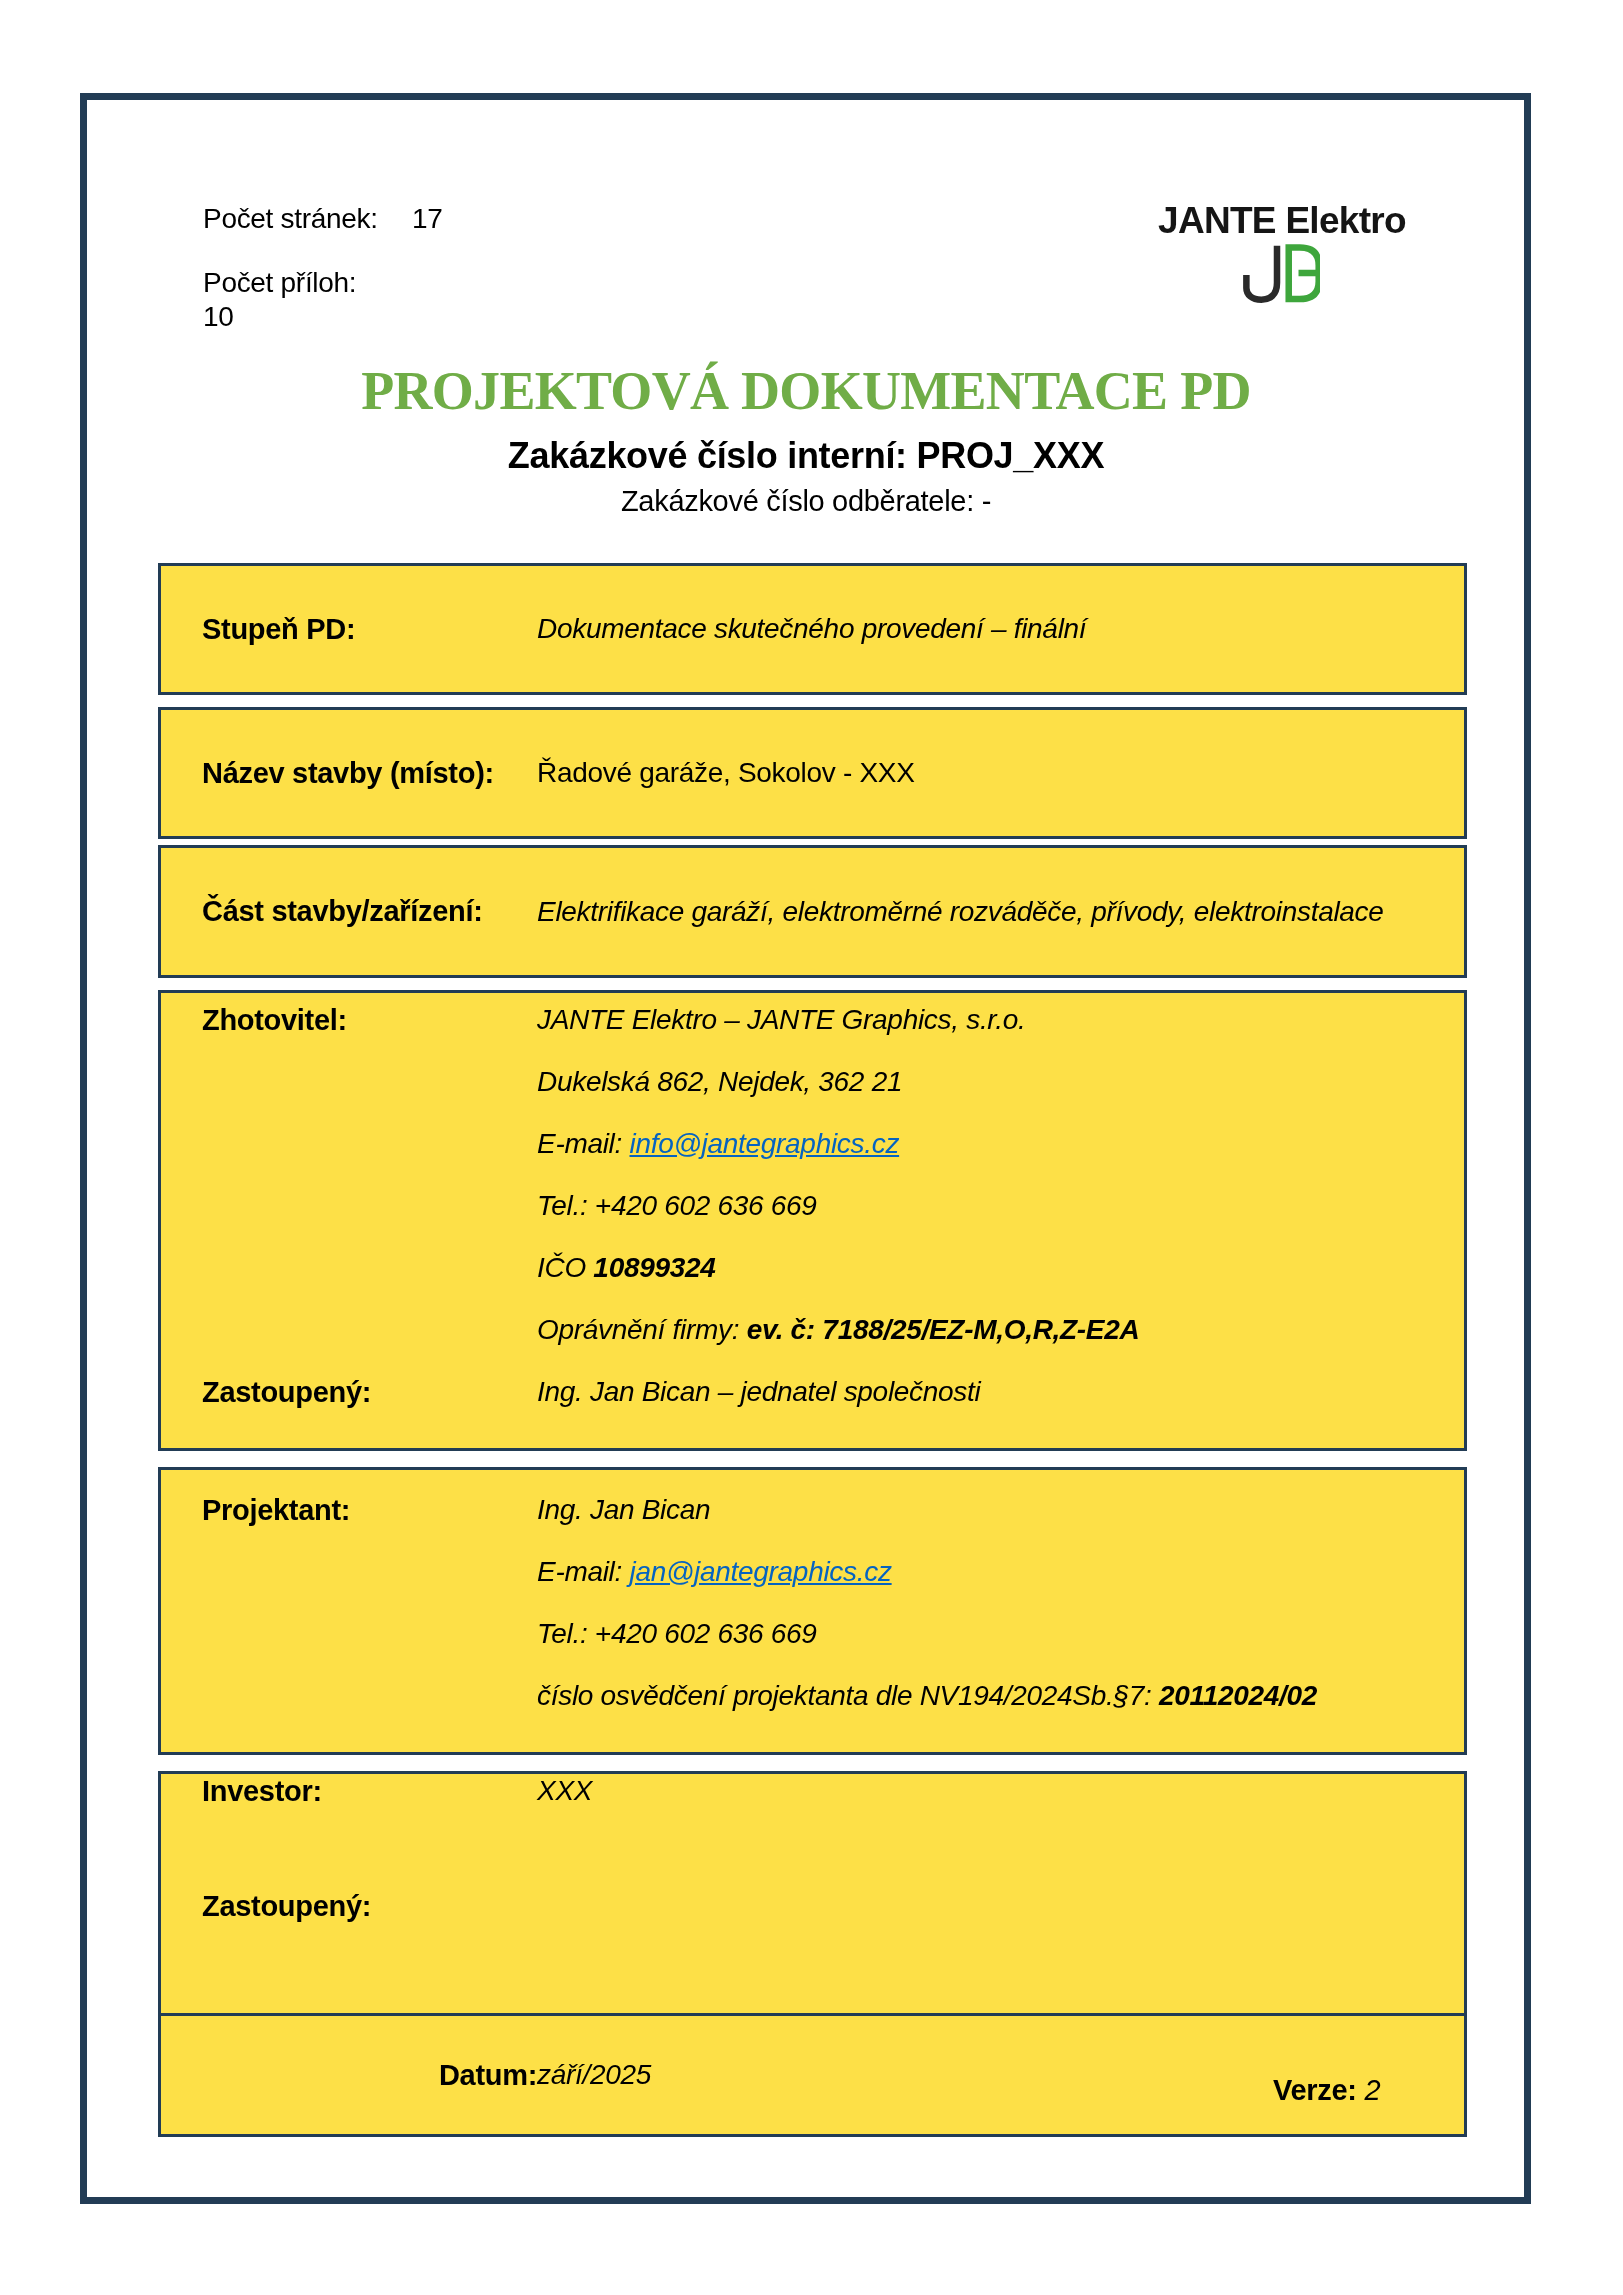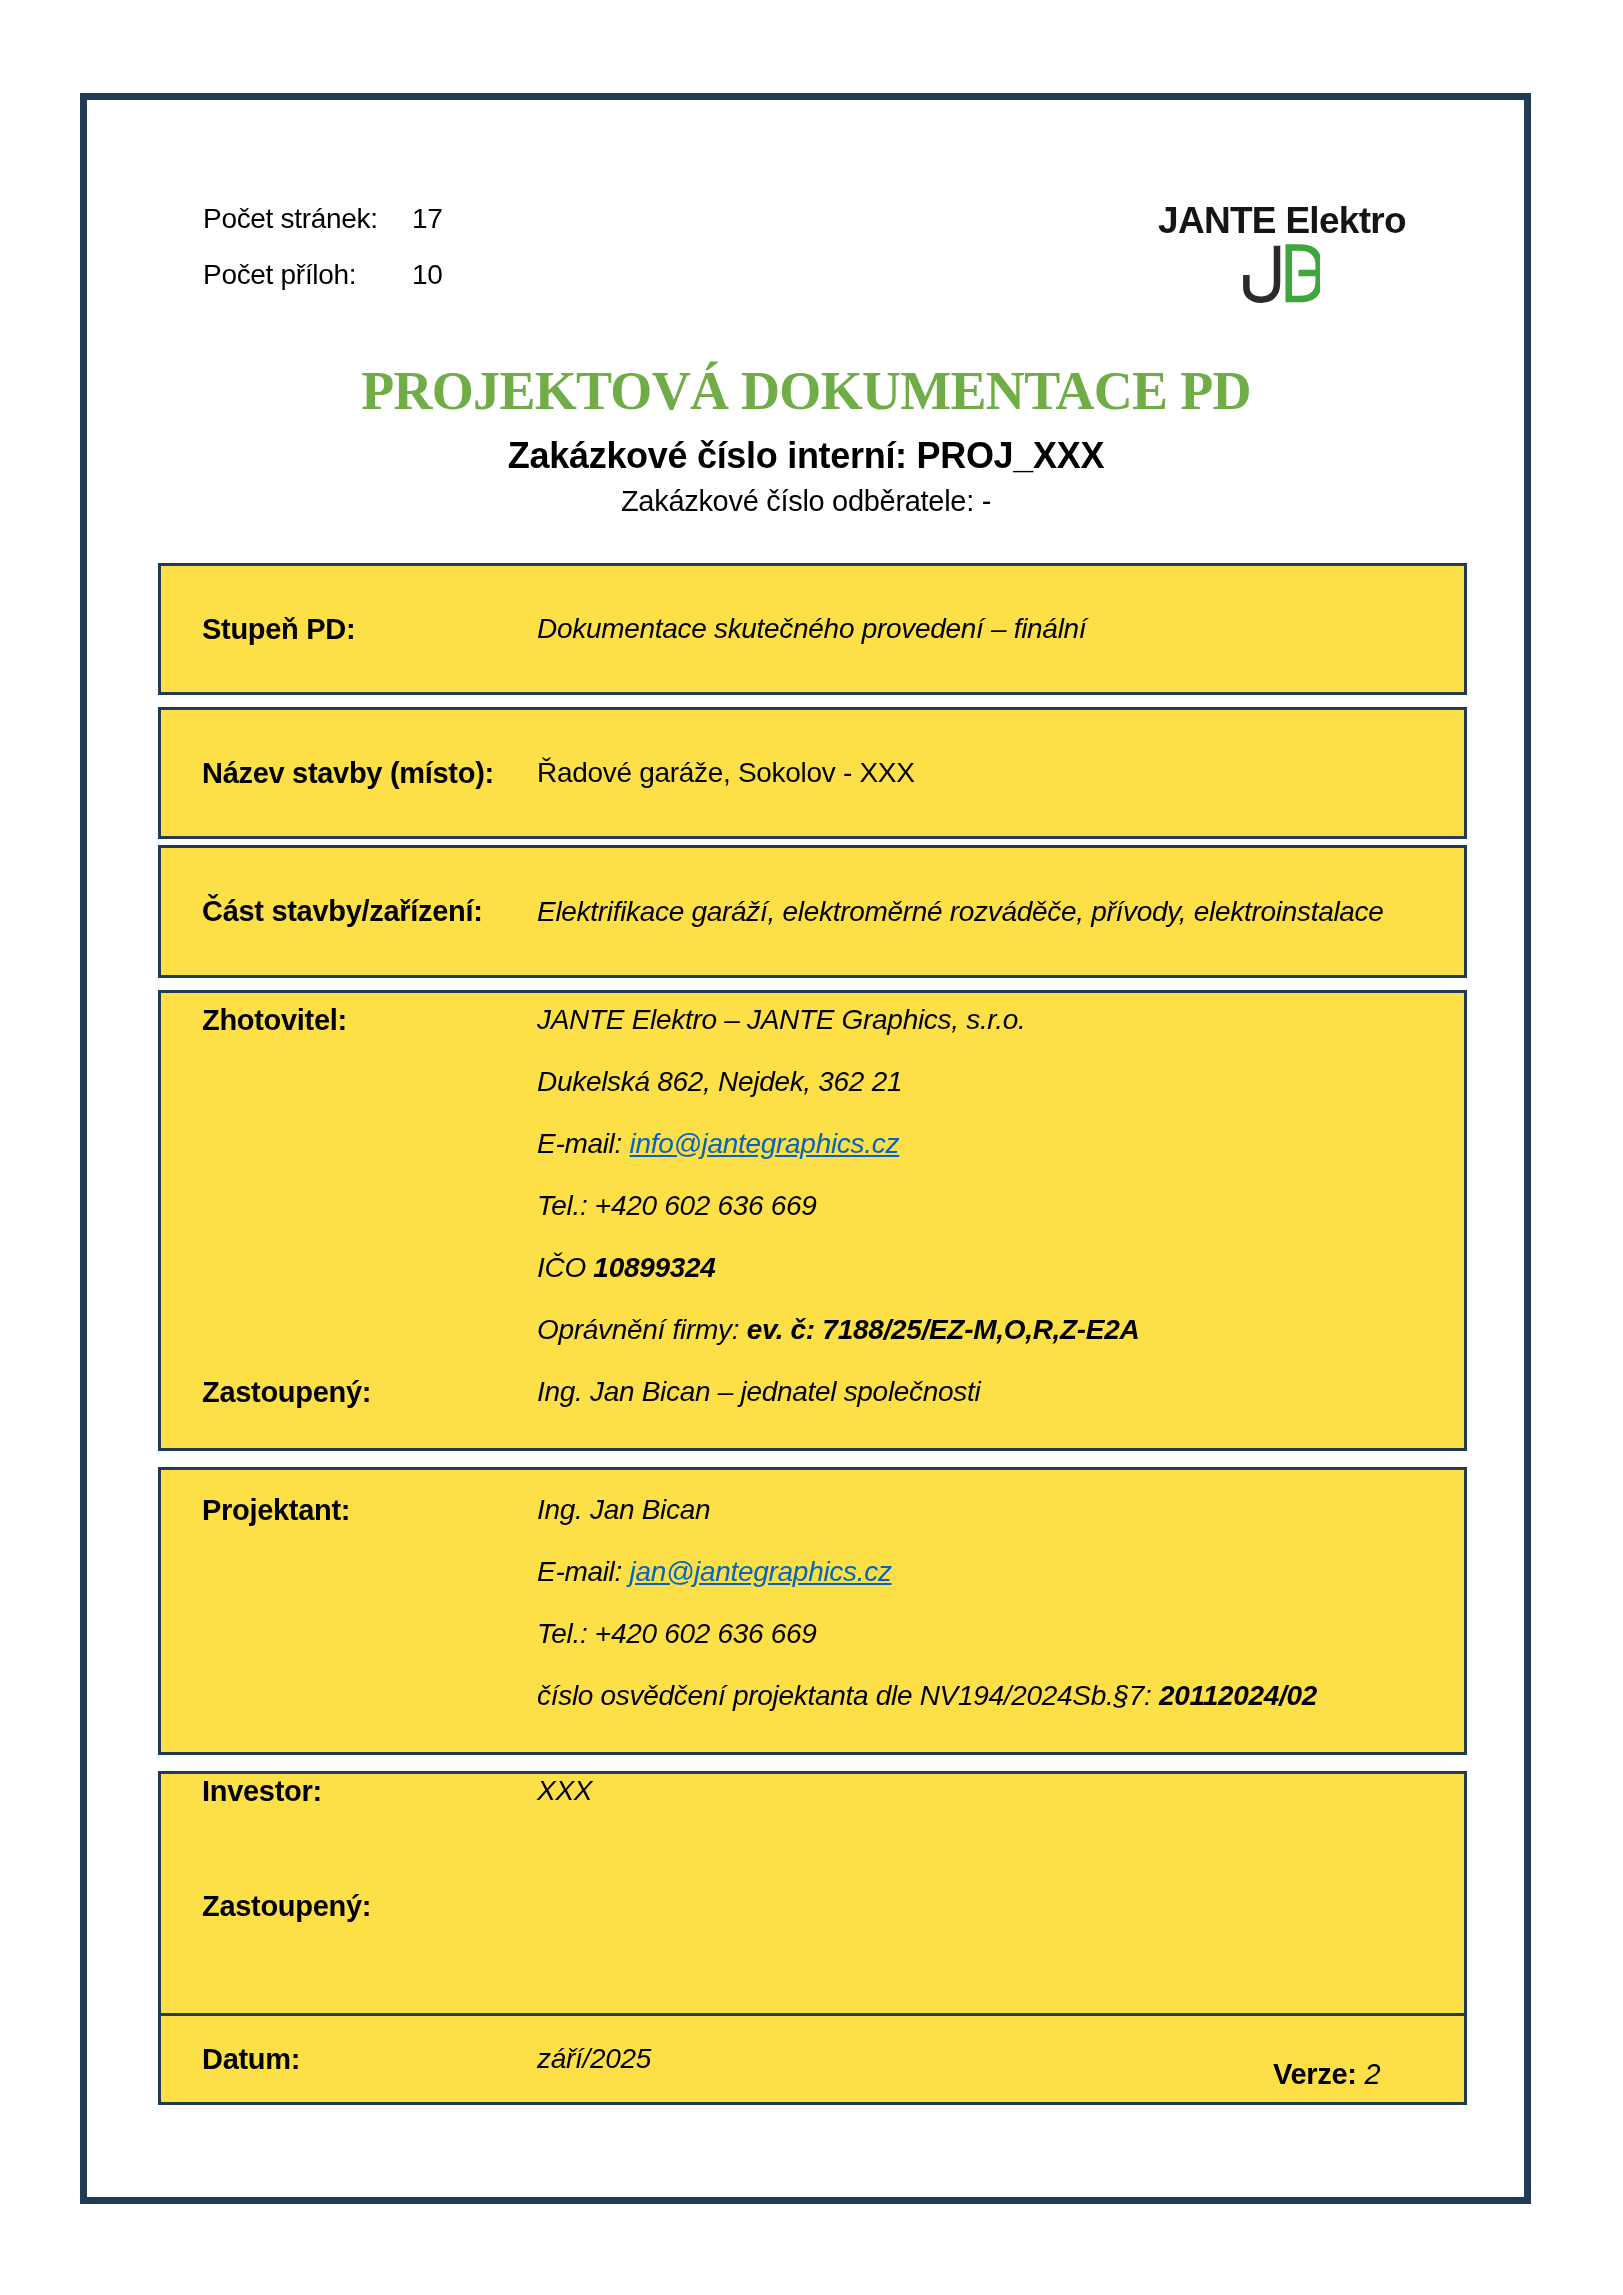--- a/index.html
+++ b/index.html
@@ -38,21 +38,21 @@
 </head>
 <body>
 
 <div class="page">
   <div class="frame"></div>
 
   <div class="meta" style="top:202px;">
     <span class="ml">Počet stránek:</span>
     <span>17</span>
   </div>
-  <div class="meta" style="top:258px;">
+  <div class="meta" style="top:266px;flex-direction:column;">
     <span class="ml">Počet příloh:</span>
     <span>10</span>
   </div>
 
   <div class="logo-text">JANTE Elektro</div>
   <svg class="logo-mark" width="86" height="60" viewBox="0 0 132 92" fill="none" xmlns="http://www.w3.org/2000/svg">
     <path d="M66 4 V61 C66 80 55 87 42 87 C27 87 19 79 19 69 V49" stroke="#2a2a2a" stroke-width="10" fill="none"></path>
     <path d="M84 7 H101 Q130 7 130 34 V59 Q130 86 101 86 H84 Z" stroke="var(--logo-green)" stroke-width="10" fill="none"></path>
     <path d="M99 46 H130" stroke="var(--logo-green)" stroke-width="10" fill="none"></path>
   </svg>
@@ -146,21 +146,21 @@
     <div class="mrow tall">
       <div class="mlabel">Investor:</div>
       <div class="mvalue">XXX</div>
     </div>
     <div class="mrow tall">
       <div class="mlabel">Zastoupený:</div>
       <div class="mvalue"></div>
     </div>
   </div>
 
-  <div class="tbox" style="top:2013px;height:92px;">
+  <div class="tbox" style="top:2013px;height:124px;text-align:right;">
     <div class="srow">
       <div class="mlabel">Datum:</div>
       <div class="mvalue">září/2025</div>
     </div>
     <div class="verze">
       <span class="vl">Verze:</span>
       <span class="vv">2</span>
     </div>
   </div>
 </div>

